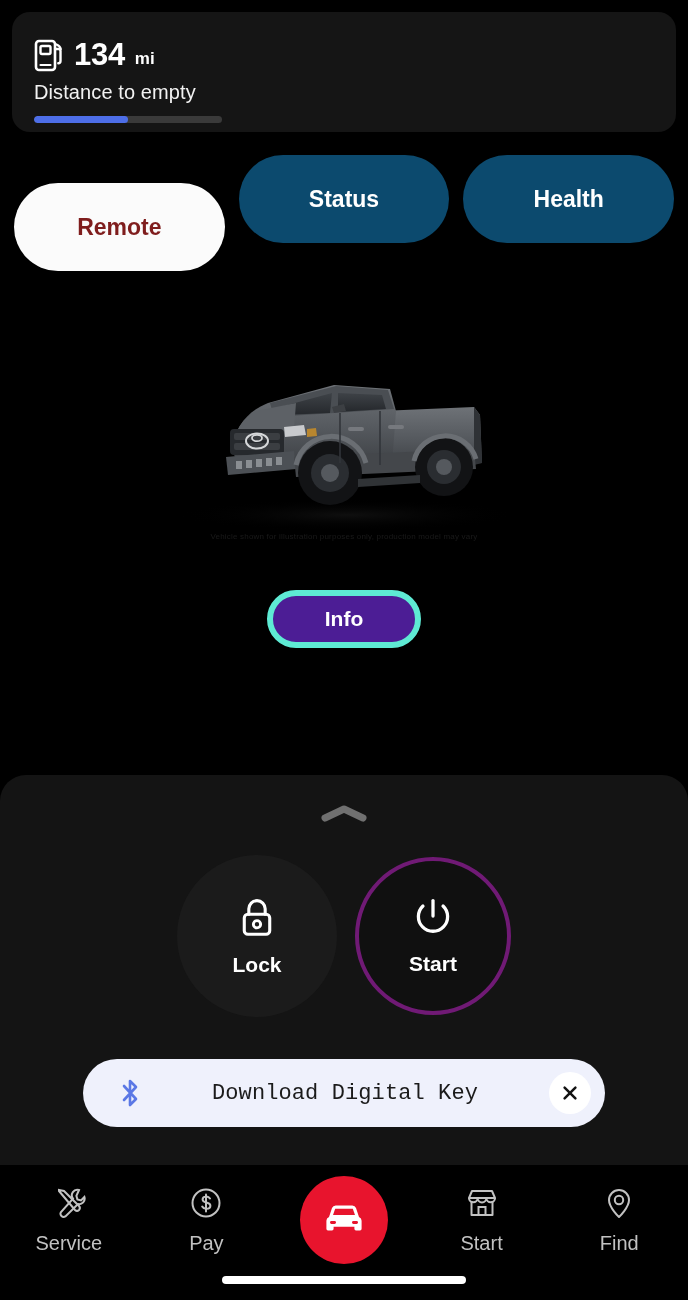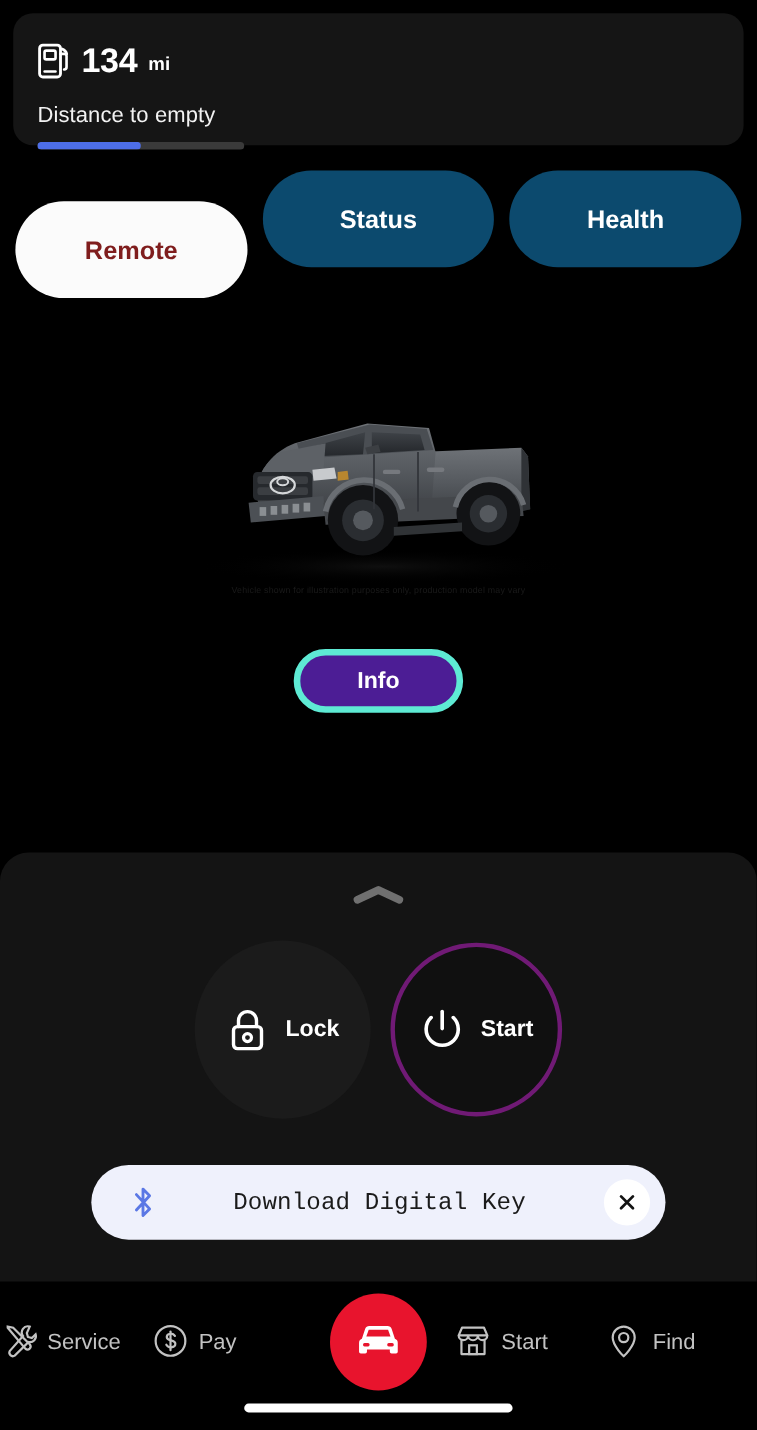--- a/index.html
+++ b/index.html
@@ -44,21 +44,21 @@
     letter-spacing: -0.3px;
     line-height: 34px;
   }
   .range-unit {
     font-size: 17px;
     font-weight: bold;
     color: #ffffff;
     line-height: 26px;
   }
   .range-label {
-    margin-top: 22px;
+    margin-top: 9px;
     font-size: 20px;
     color: #f2f2f2;
     letter-spacing: 0.1px;
   }
   .range-bar-track {
     margin-top: 12px;
     width: 188px;
     height: 7px;
     background: #3a3a3a;
     border-radius: 4px;
@@ -161,21 +161,21 @@
     justify-content: center;
     align-items: center;
     gap: 18px;
   }
   .action {
     width: 160px;
     height: 162px;
     border-radius: 50%;
     background: #1b1b1b;
     display: flex;
-    flex-direction: row;
+    flex-direction: column;
     align-items: center;
     justify-content: center;
     gap: 14px;
     border: none;
   }
   .action.primary {
     width: 156px;
     height: 158px;
     background: #101010;
     border: 4px solid #701a75;
@@ -227,25 +227,27 @@
     left: 0;
     top: 1165px;
     width: 688px;
     height: 110px;
     display: flex;
     align-items: center;
   }
   .nav-item {
     flex: 1;
     display: flex;
+    flex-direction: column;
     align-items: center;
     gap: 9px;
     color: #b8b8b8;
     background: none;
     border: none;
+    justify-content: space-between;
   }
   .nav-label { font-size: 20px; color: #c2c2c2; }
   .nav-center {
     flex: 1;
     display: flex;
     align-items: center;
     justify-content: center;
   }
   .nav-fab {
     width: 88px;

